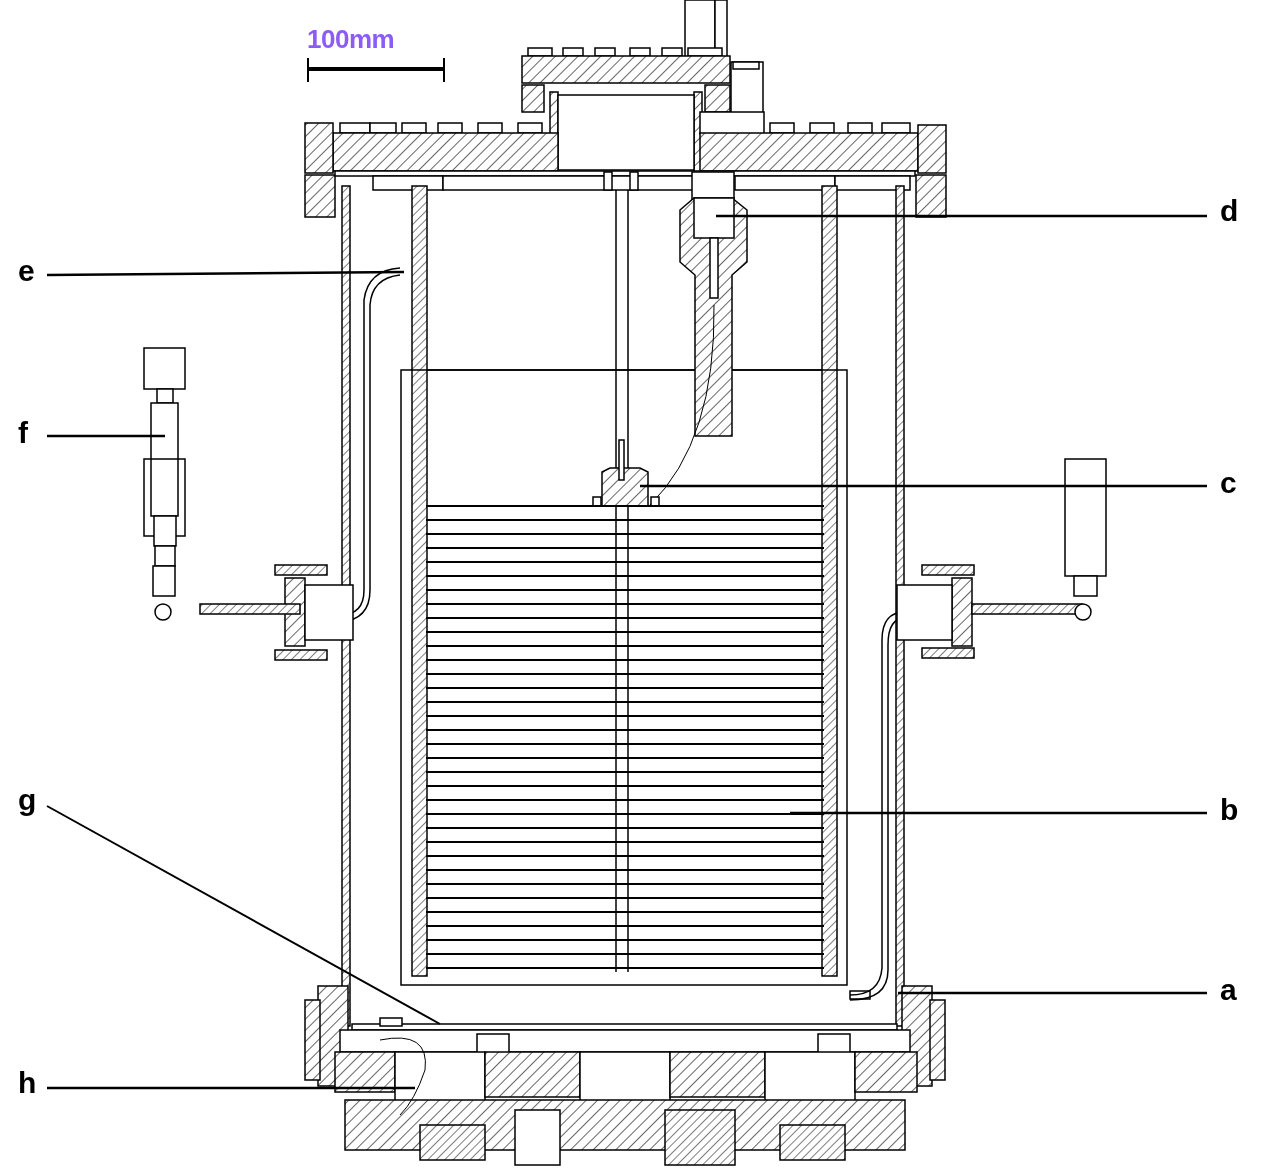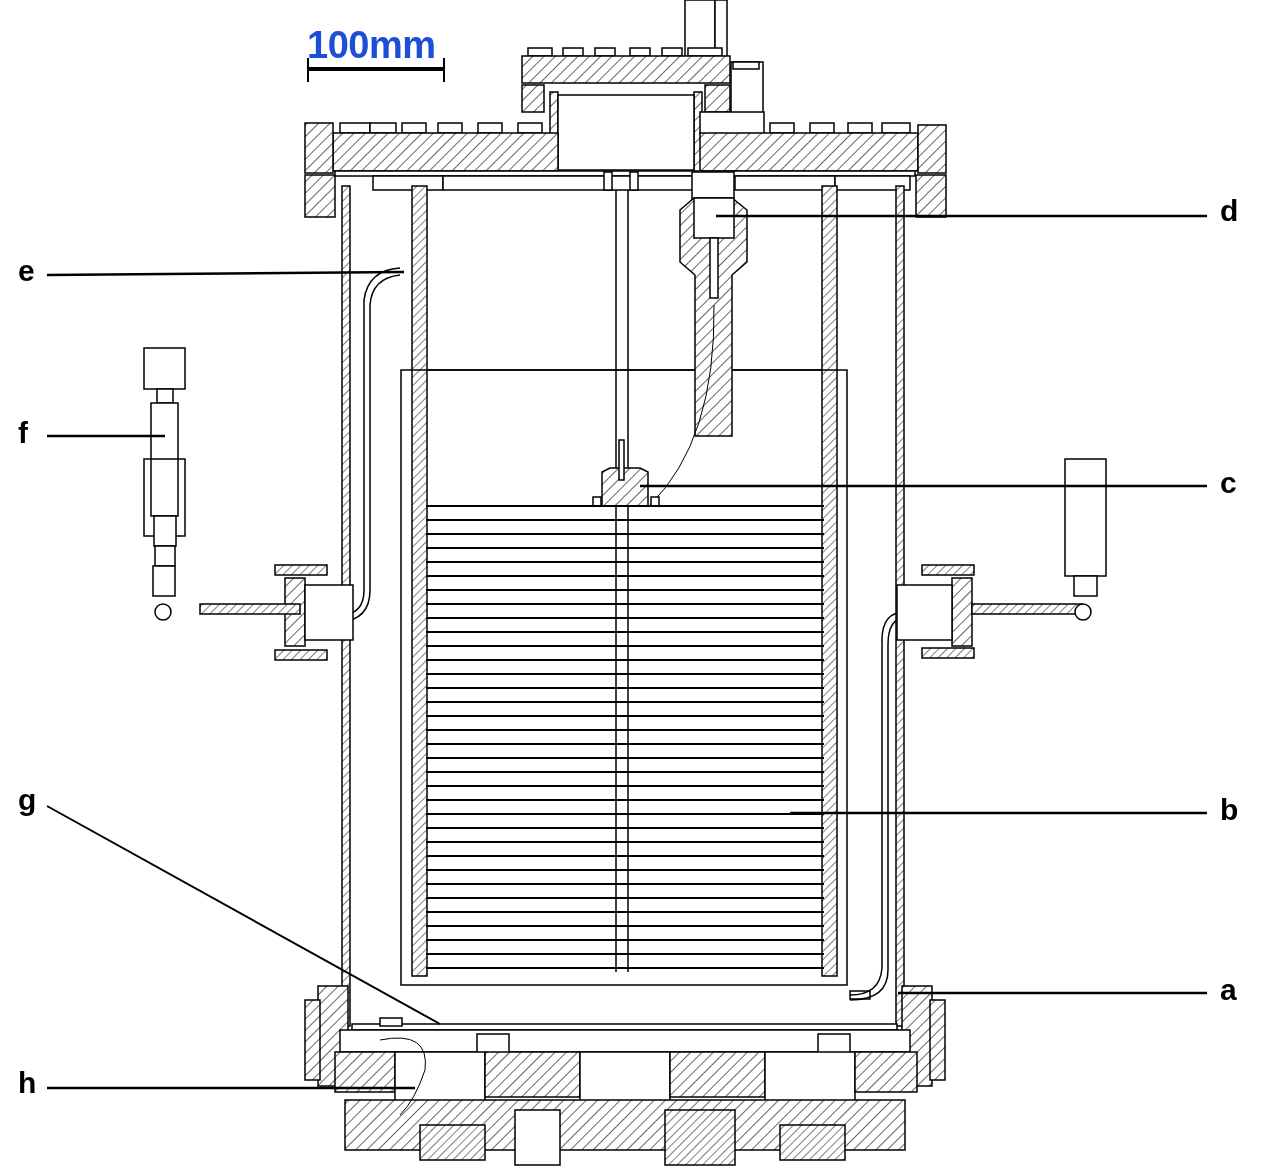--- a/index.html
+++ b/index.html
@@ -1,19 +1,19 @@
 <!DOCTYPE html>
 <html><head>
 <meta charset="utf-8">
 <style>
   html,body{margin:0;padding:0;background:#fff;}
   body{width:1265px;height:1168px;position:relative;overflow:hidden;font-family:"Liberation Sans",sans-serif;}
   svg{position:absolute;left:0;top:0;}
   .lbl{position:absolute;font-family:"Liberation Sans",sans-serif;font-weight:bold;font-size:30px;color:#000;line-height:1;}
-  .scale-text{position:absolute;left:307px;top:24px;font-weight:bold;font-size:38px;letter-spacing:-0.5px;font-family:"Liberation Sans",sans-serif;color:#1d4ed8;}
+  .scale-text{position:absolute;left:307px;top:24px;font-weight:bold;font-size:26px;letter-spacing:-0.5px;font-family:"Liberation Sans",sans-serif;color:#8b5cf6;}
 </style>
 </head>
 <body>
 
 <div>
 <svg width="1265" height="1168" viewBox="0 0 1265 1168" xmlns="http://www.w3.org/2000/svg">
   <defs>
     <pattern id="hatch" patternUnits="userSpaceOnUse" width="8" height="8" patternTransform="rotate(45)">
       <rect width="8" height="8" fill="#fff"></rect>
       <line x1="0" y1="0" x2="0" y2="8" stroke="#000" stroke-width="1.2"></line>

